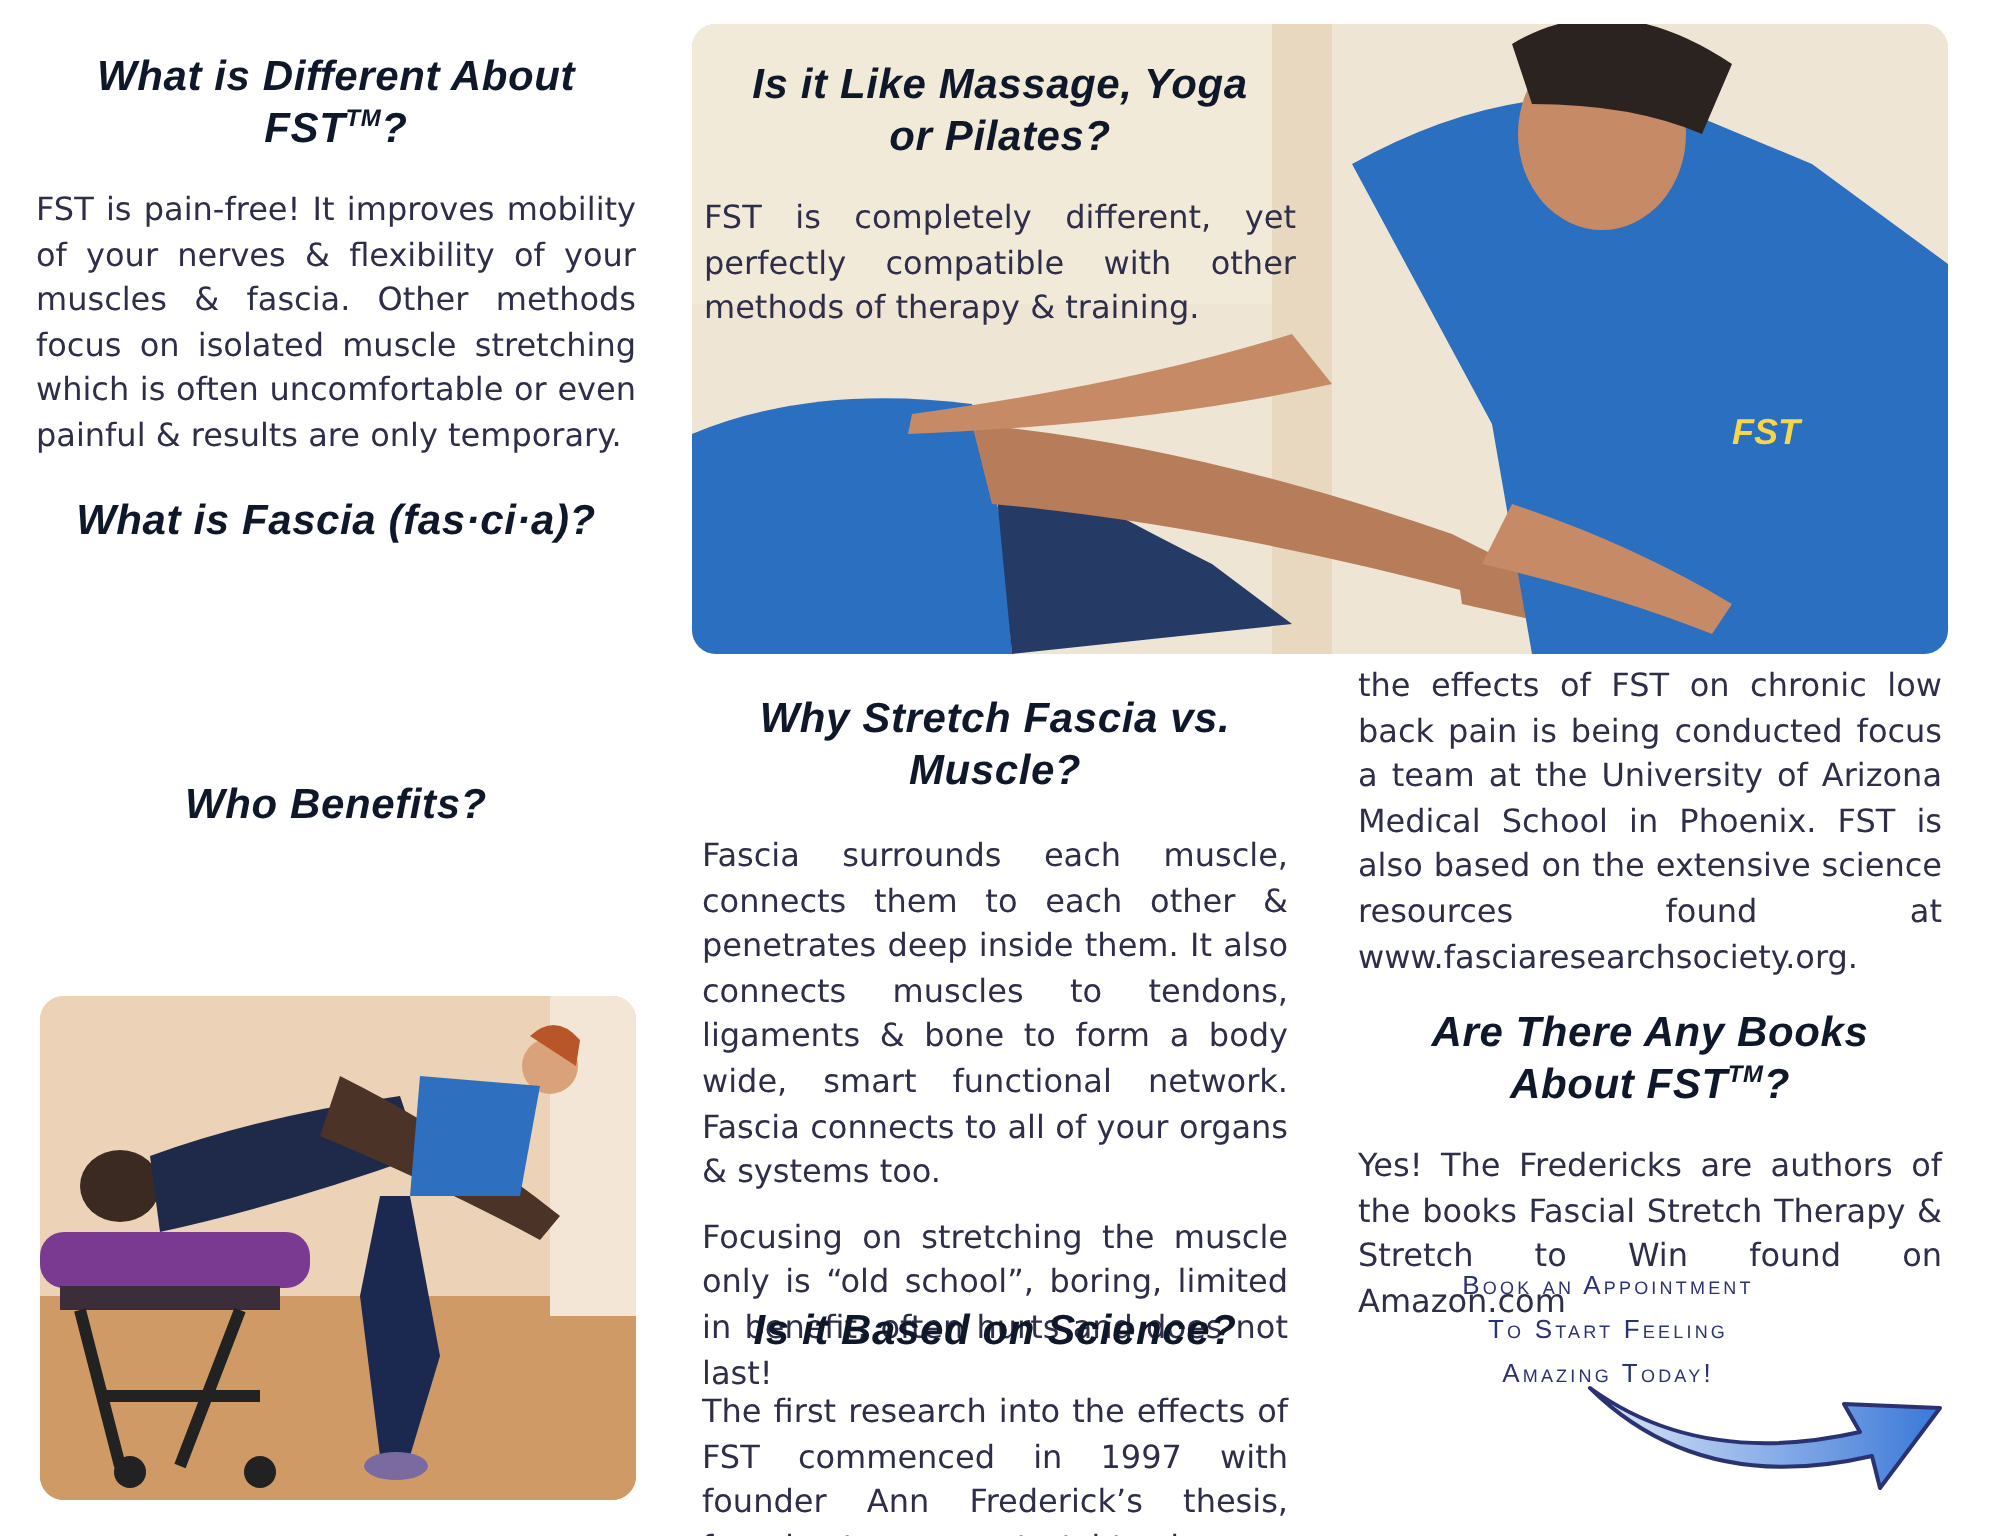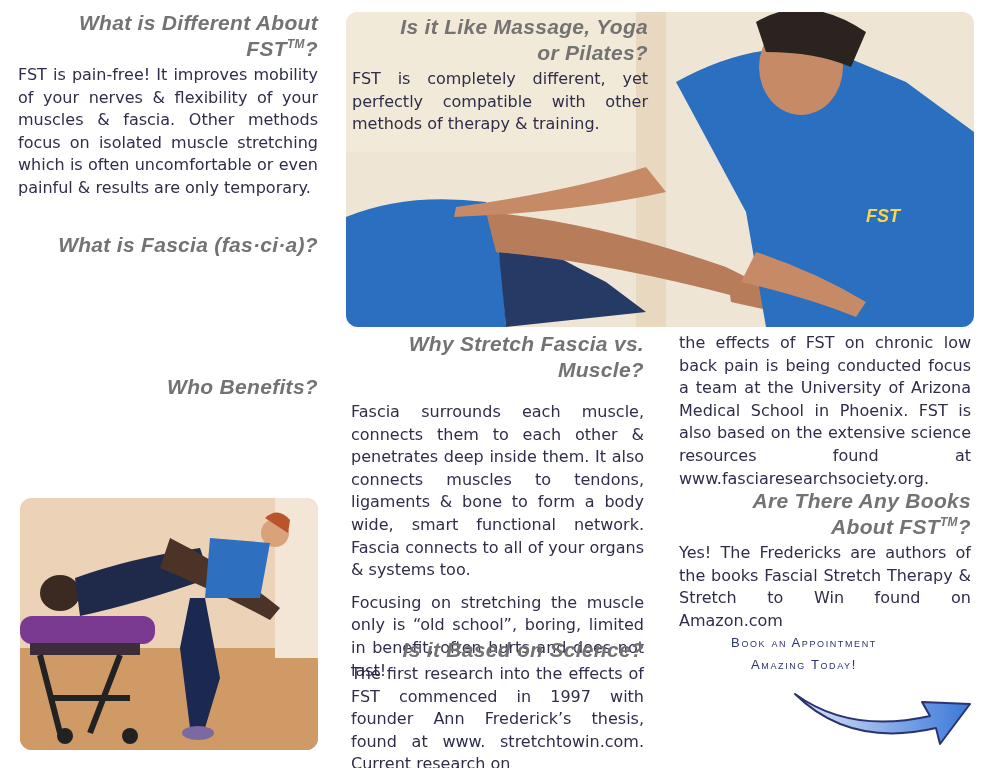--- a/index.html
+++ b/index.html
@@ -1,18 +1,18 @@
 <!DOCTYPE html>
 <html><head>
   <meta charset="utf-8">
   <style>
     html,body{margin:0;padding:0;}
     body{width:996px;height:768px;background:#ffffff;position:relative;overflow:hidden;font-family:"DejaVu Sans","Liberation Sans",sans-serif;color:#2a2a48;}
     .col{position:absolute;}
-    h2{margin:0;font-family:"Liberation Sans","DejaVu Sans",sans-serif;font-style:italic;font-weight:bold;color:#737373;font-size:21px;line-height:26px;text-align:right;letter-spacing:0.3px;}
+    h2{margin:16px;font-family:"Liberation Sans","DejaVu Sans",sans-serif;font-style:italic;font-weight:bold;color:#0f172a;font-size:21px;line-height:26px;text-align:center;letter-spacing:0.3px;}
     p{margin:0;font-size:16px;line-height:22.6px;color:#2e2e4a;text-align:justify;}
     .tm{font-size:12px;vertical-align:super;line-height:0;}
     .photo{position:absolute;border-radius:12px;overflow:hidden;}
     .cta{position:absolute;font-family:"Liberation Sans","DejaVu Sans",sans-serif;font-weight:normal;color:#2b3272;text-align:center;font-size:13px;letter-spacing:1.6px;line-height:22px;font-variant:small-caps;}
   </style>
 </head>
 <body>
 
 <div class="col" style="left:18px;top:10px;width:300px;">
   <h2>
@@ -102,20 +102,21 @@
 <div class="col" style="left:679px;top:488px;width:292px;">
   <h2>
     <span>Are There Any Books</span><br>
     <span>About FST</span><span class="tm">TM</span><span>?</span>
   </h2>
   <p style="margin-top:2px;">Yes! The Fredericks are authors of the books Fascial Stretch Therapy &amp; Stretch to Win found on Amazon.com</p>
 </div>
 
 <div class="cta" style="left:676px;top:632px;width:256px;">
   <div>Book an Appointment</div>
+  <div>To Start Feeling</div>
   <div>Amazing Today!</div>
 </div>
 
 <svg style="position:absolute;left:790px;top:686px;" width="185" height="70" viewBox="0 0 185 70">
   <defs>
     <linearGradient id="ag" x1="0" x2="1" y1="0" y2="0">
       <stop offset="0" stop-color="#dfe8f8"></stop>
       <stop offset="1" stop-color="#3a78d8"></stop>
     </linearGradient>
   </defs>

